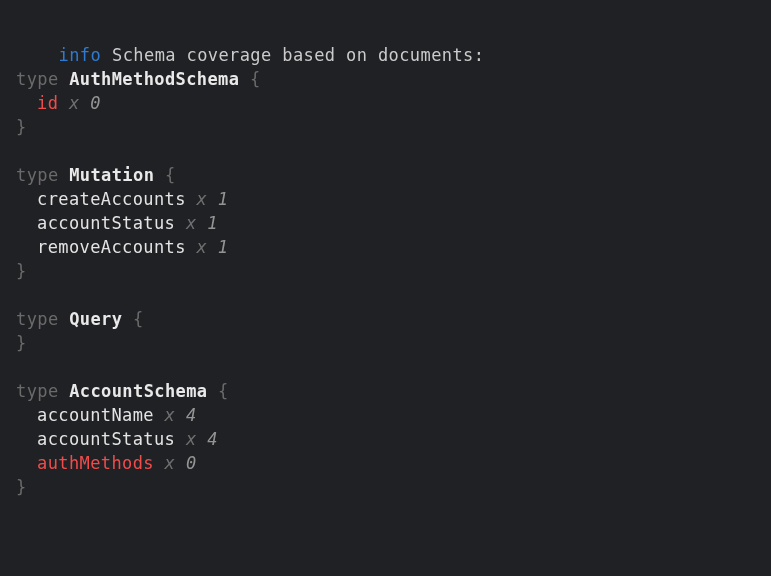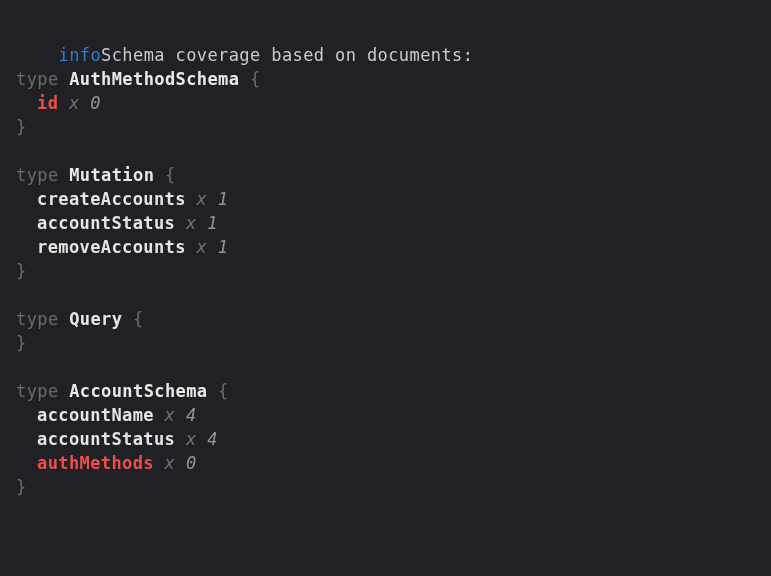--- a/index.html
+++ b/index.html
@@ -12,26 +12,26 @@
     background:var(--bg);
     padding:19px 10px 0 16px;
     font-family:"DejaVu Sans Mono","Liberation Mono",monospace;
     font-size:17px;line-height:24px;letter-spacing:0.4px;
     overflow:hidden;
   }
   .line{height:24px;white-space:pre;}
   .indent{padding-left:21px;}
   .kw{color:var(--gray);}
   .tname{color:var(--tname);font-weight:bold;}
-  .fname{color:var(--fname);font-weight:bold;}
+  .fname{color:var(--fname);font-weight:normal;}
   .fname.zero{color:var(--red);}
   .mult{color:var(--mult);font-style:italic;}
   .count{color:var(--count);font-style:italic;}
   .c-info{color:var(--blue);margin-top:16px;}
-  .heading{color:var(--fg);}
+  .heading{color:var(--fg);margin-left:11px;}
 </style>
 </head>
 <body>
 
 <div class="terminal">
   <div class="line">
     <span class="c-info">info</span><span class="heading">Schema coverage based on documents:</span>
   </div>
   <div>
       <div class="line"></div>

